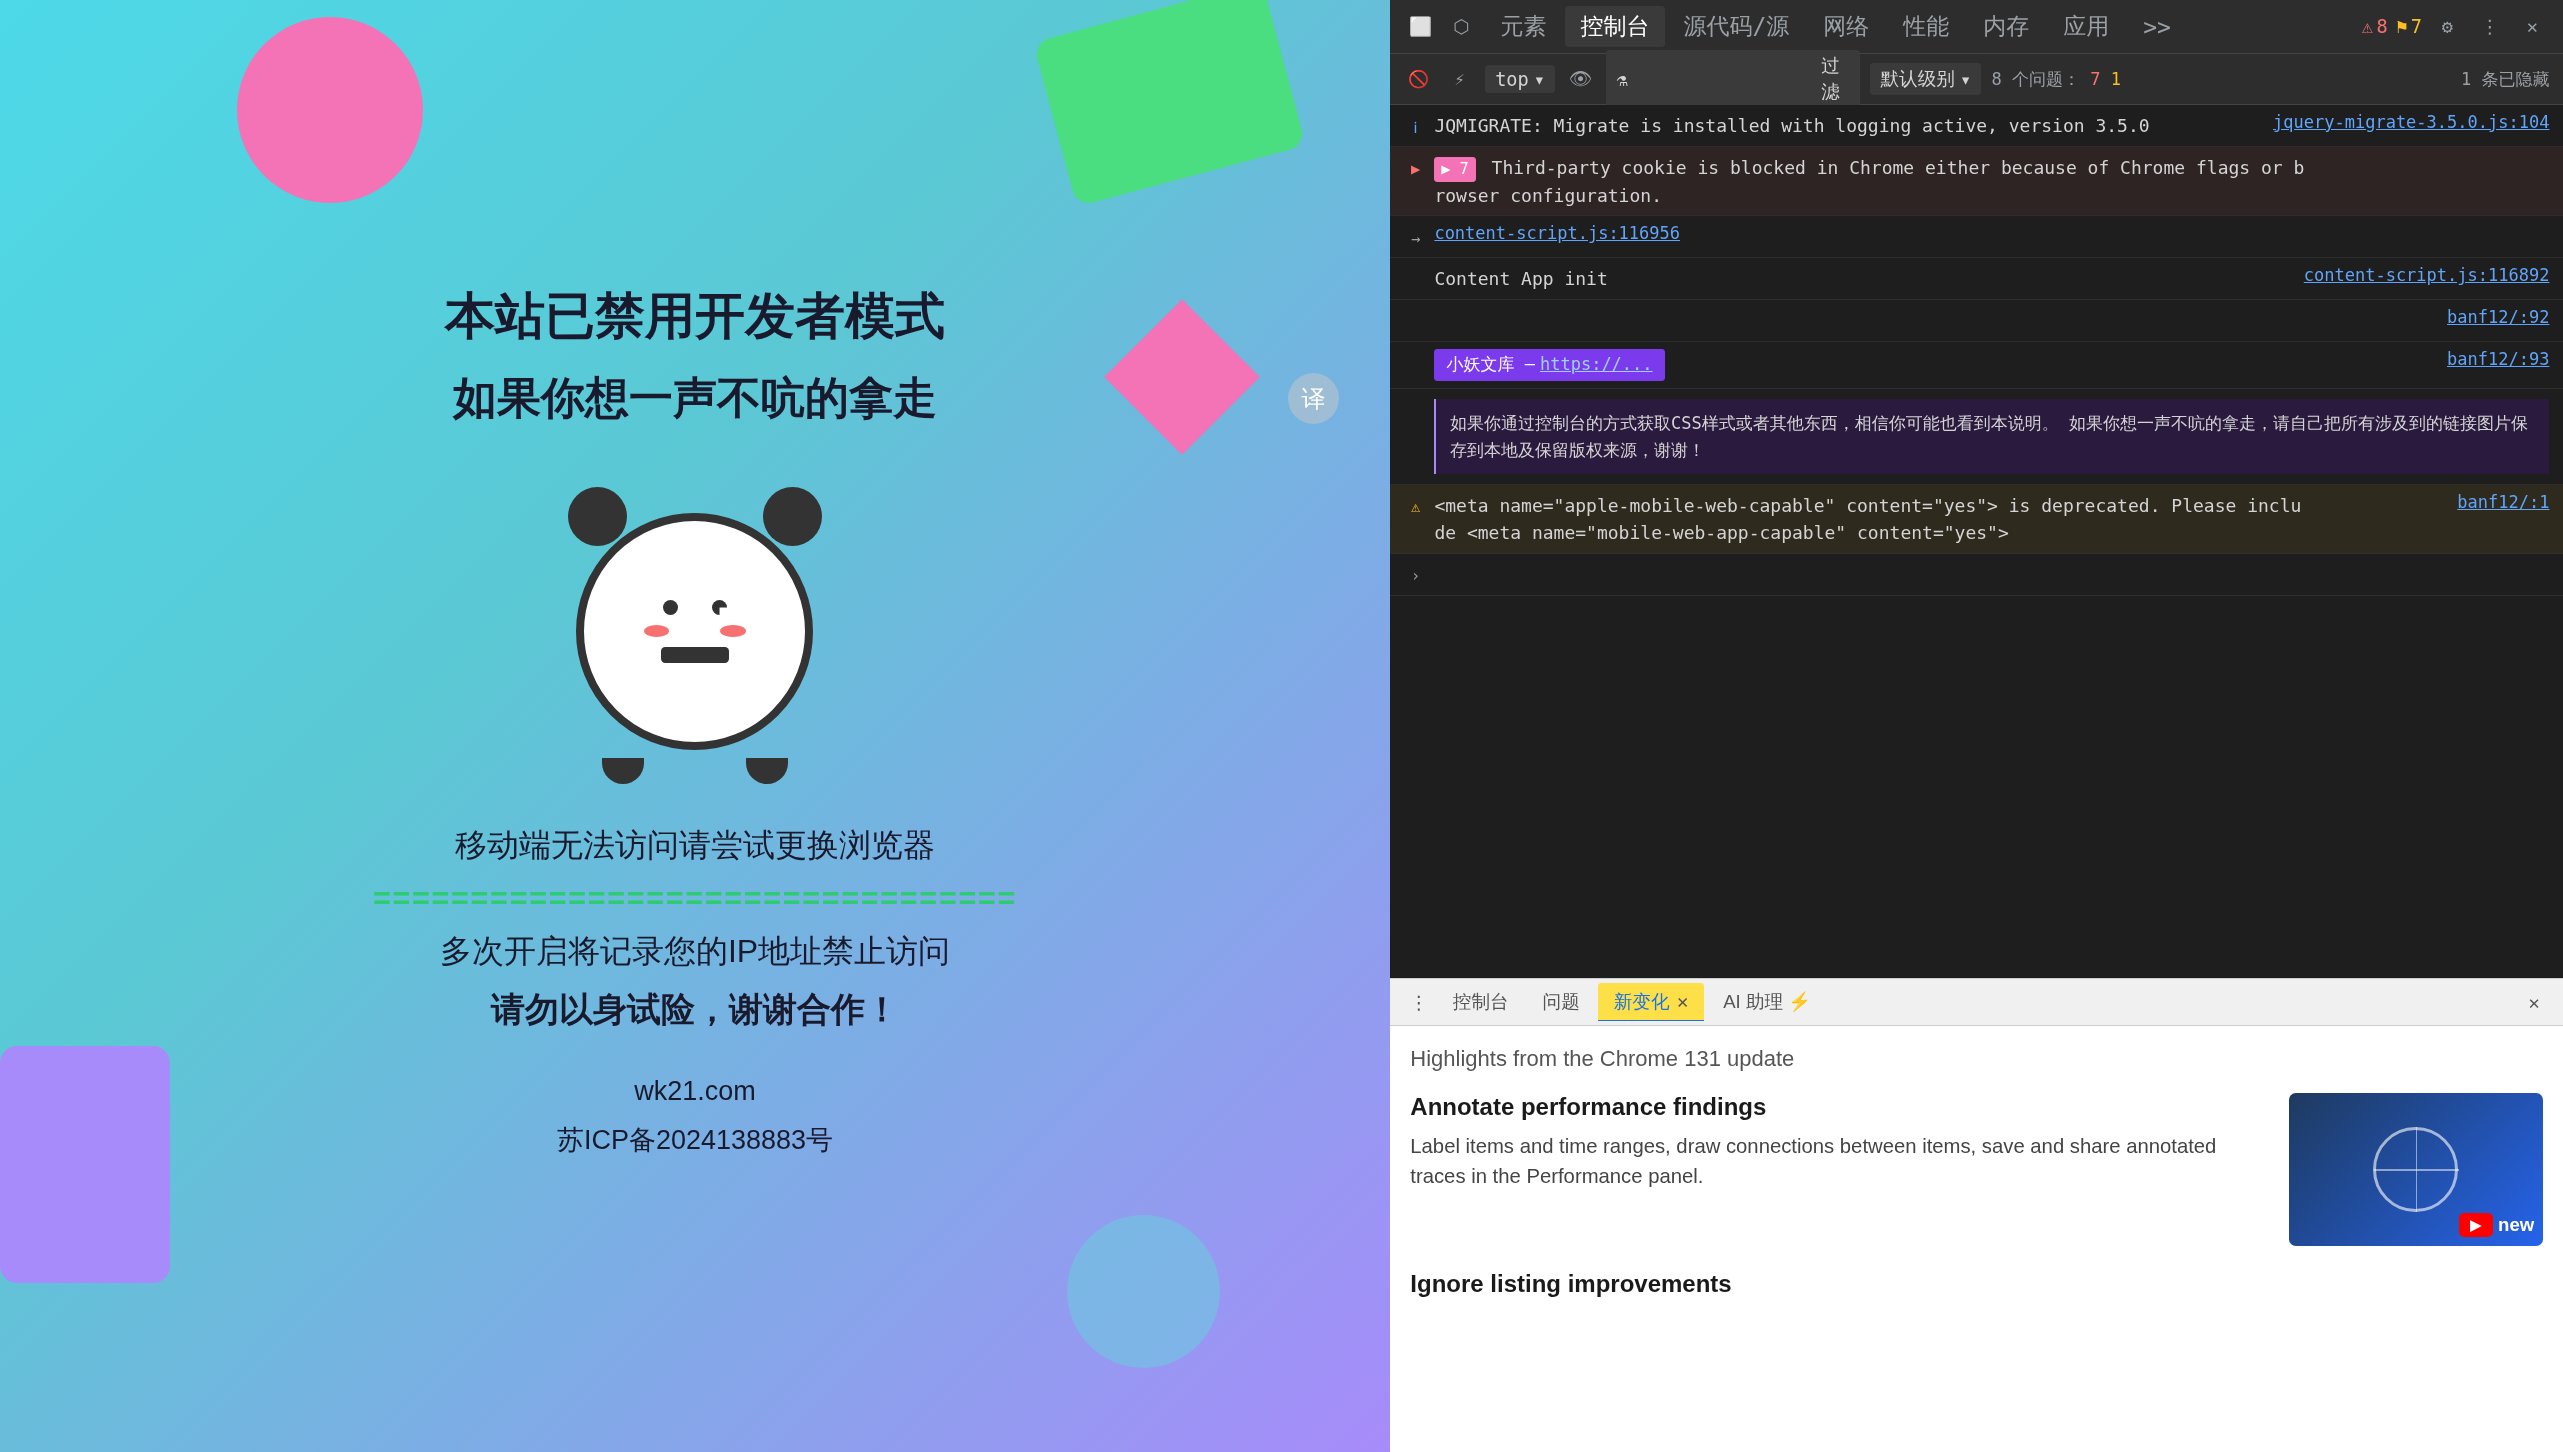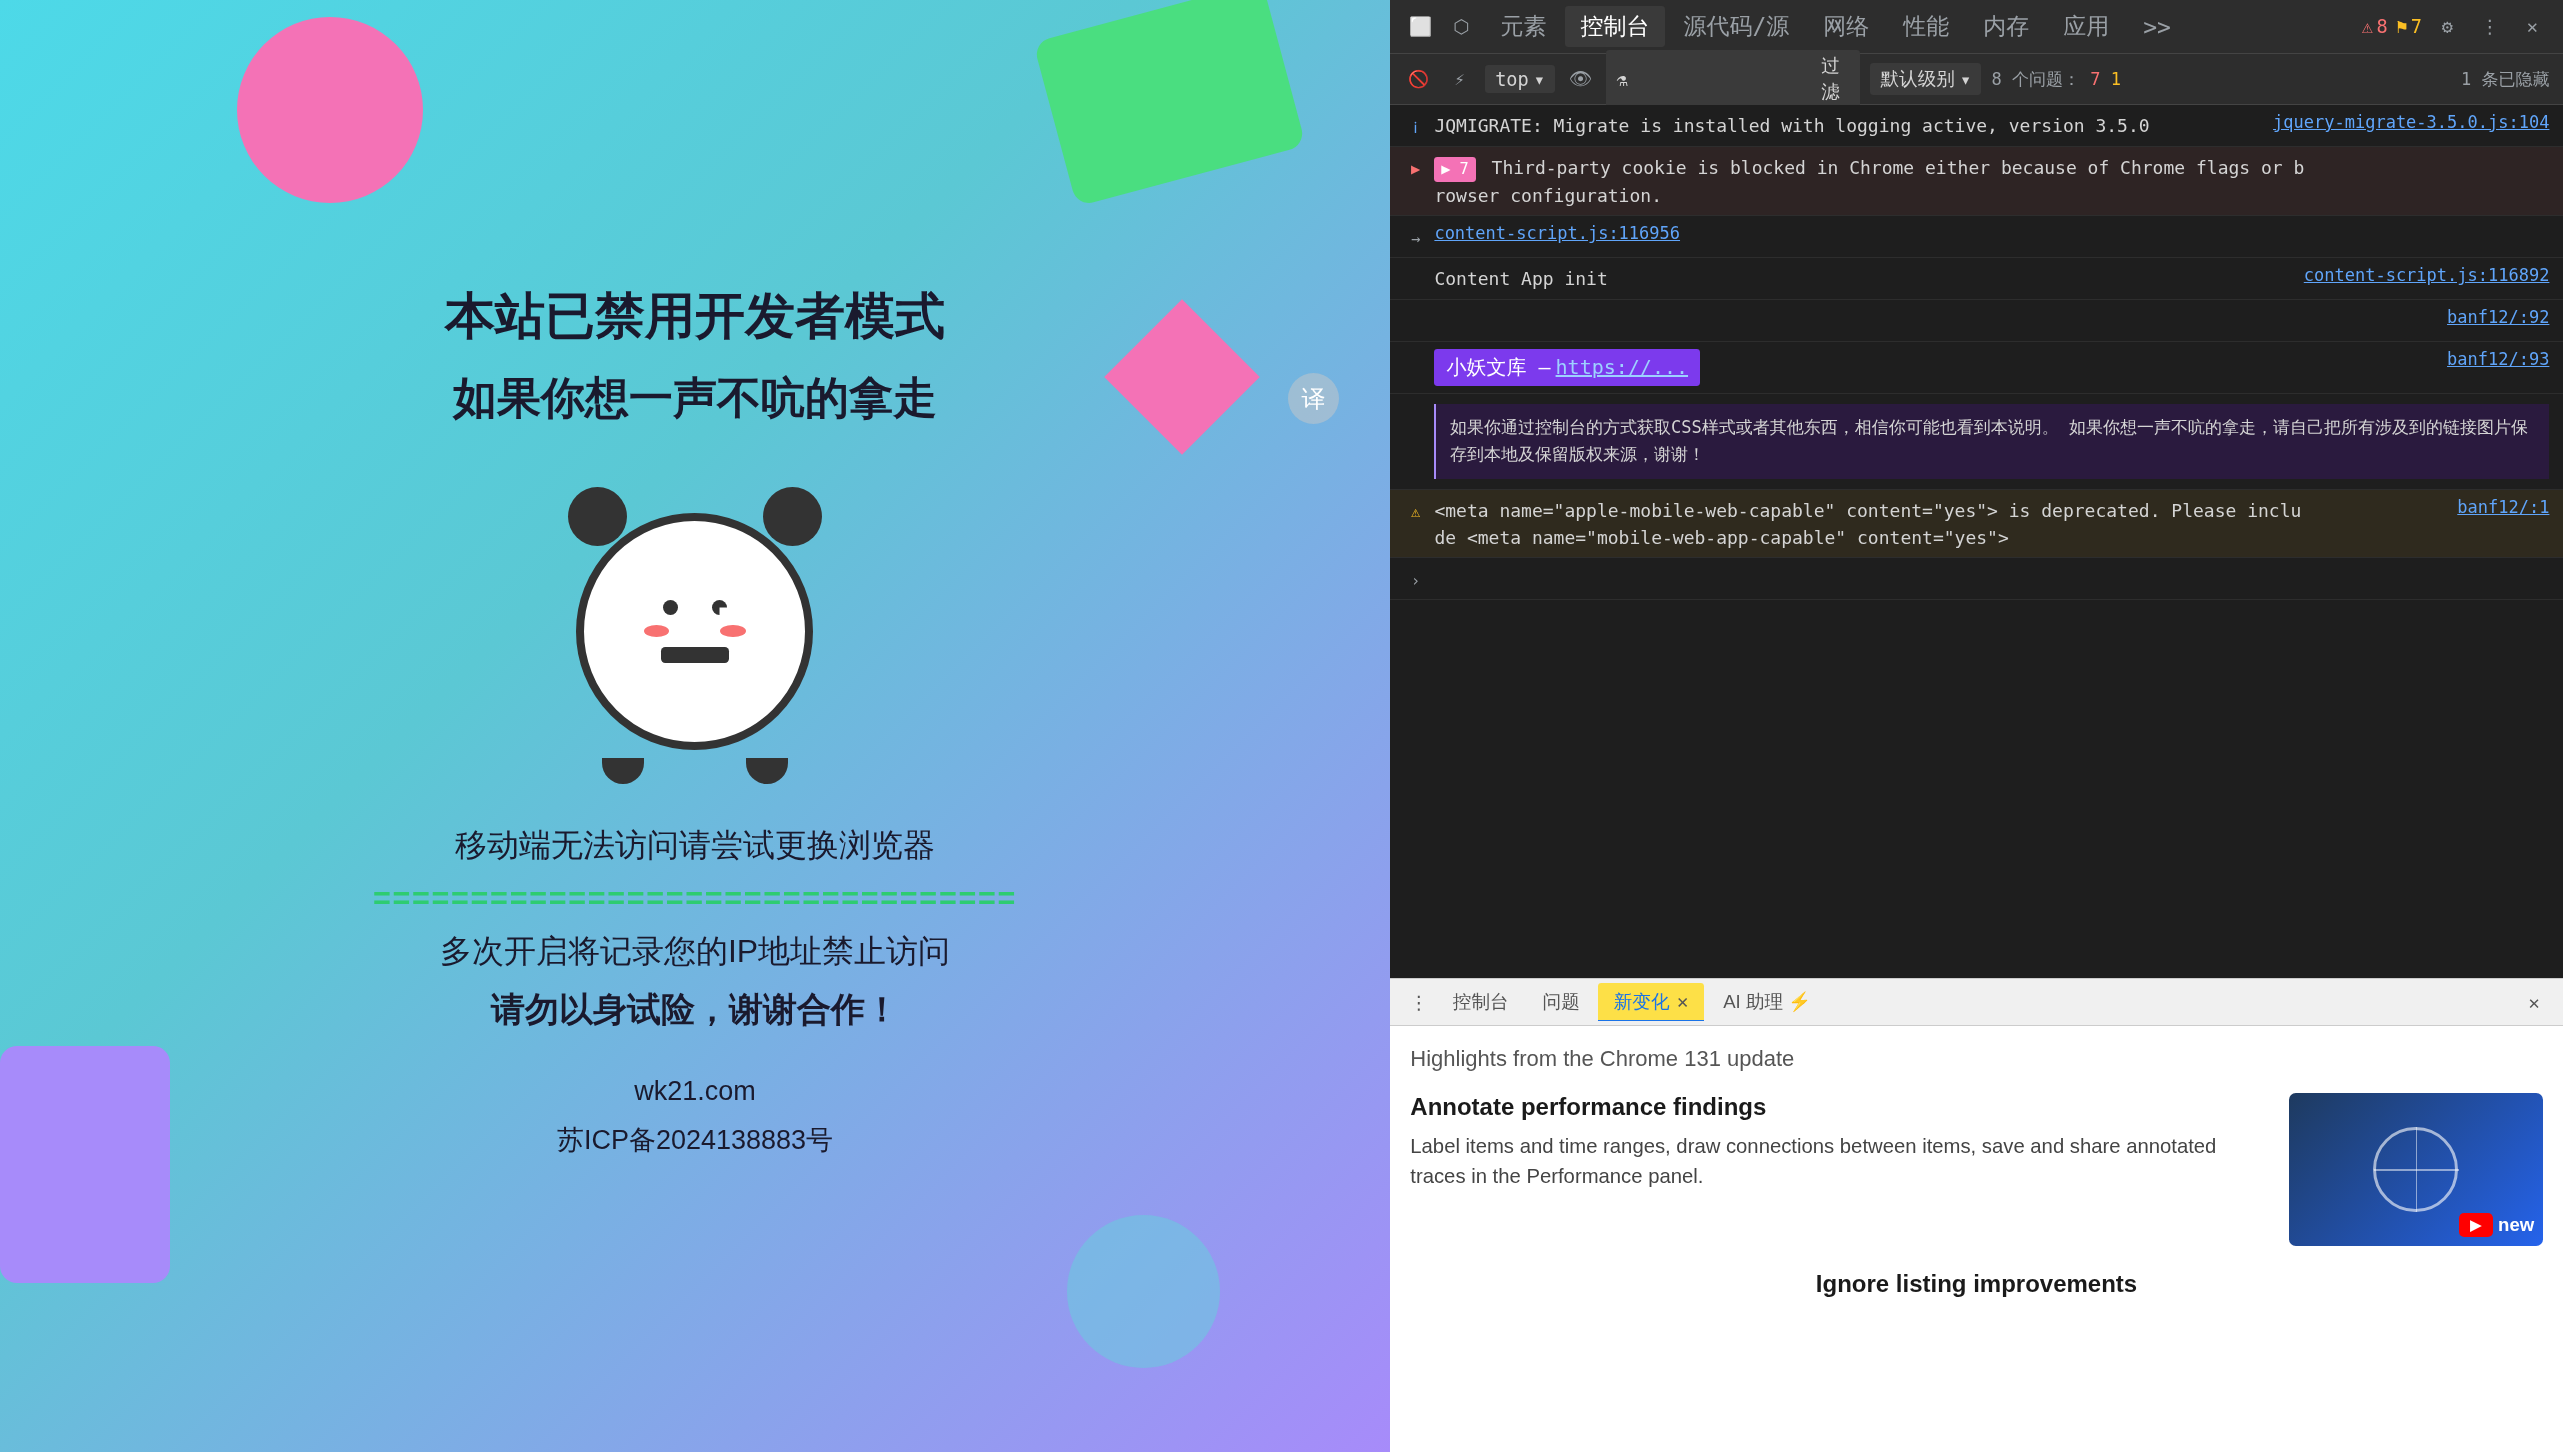--- a/index.html
+++ b/index.html
@@ -477,21 +477,21 @@
 
     
     .purple-label {
       display: inline-flex;
       align-items: flex-end;
       gap: 5.1px;
       background: #7c3aed;
       color: white;
       padding: 3.4px 12px;
       border-radius: 3.4px;
-      font-size: 20px;
+      font-size: 17px;
       margin-right: 6.8px;
     }
 
     
     .bottom-panel {
       height: 475px;
       background: #fff;
       border-top: 0.8px solid #ccc;
       display: flex;
       flex-direction: column;
@@ -634,21 +634,20 @@
     }
 
     .new-badge {
       color: white;
       font-size: 18.6px;
       font-weight: 700;
     }
 
     .ignore-section {
       margin-top: 24px;
-      text-align: center;
     }
 
     .ignore-heading {
       font-size: 24px;
       font-weight: 700;
       color: #1a1a1a;
     }
   </style>
 </head>
 <body>

